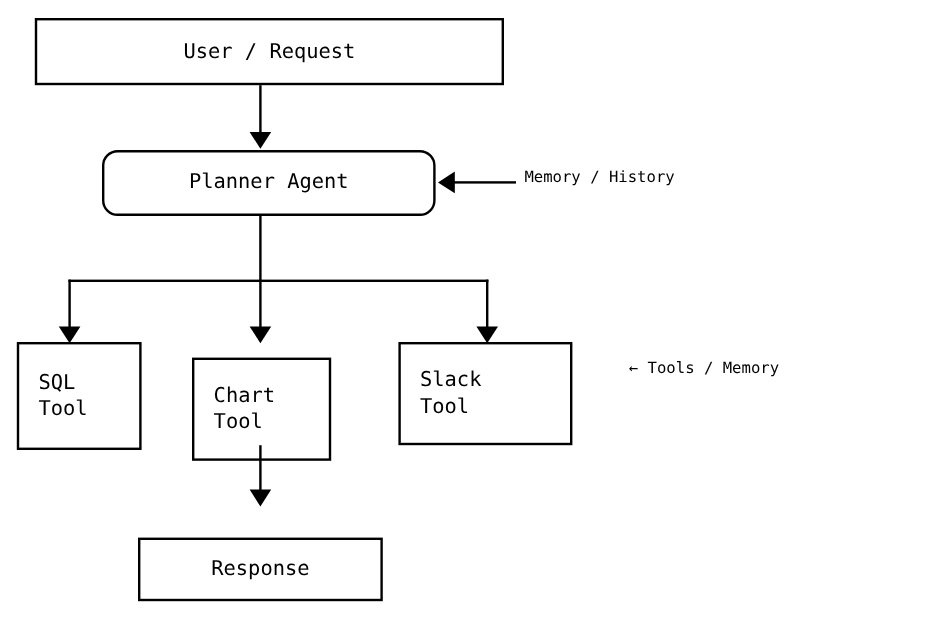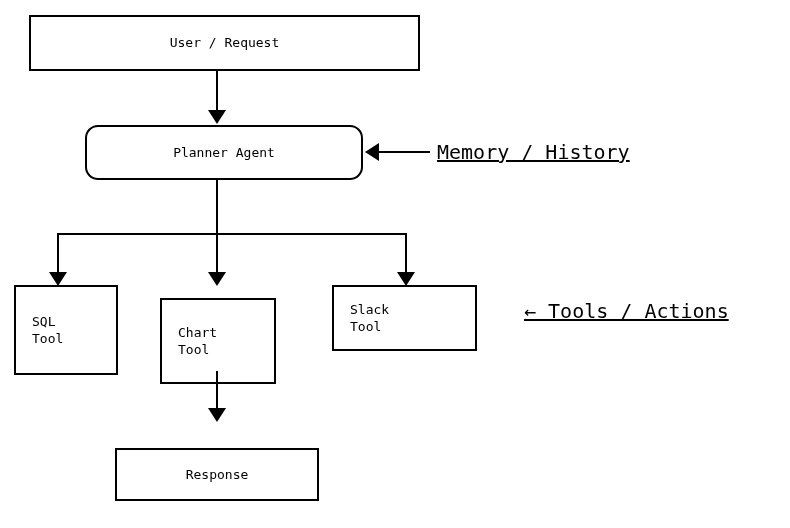--- a/index.html
+++ b/index.html
@@ -24,30 +24,30 @@
     border: 2px solid #000000;
     background: #ffffff;
     display: flex;
     align-items: center;
     line-height: 1.32;
     white-space: pre;
   }
   .node.center { justify-content: center; }
   .node.left   { justify-content: flex-start; }
   .node-label {
-    font-size: 13px;
+    font-size: 17px;
     letter-spacing: 0px;
   }
   .node.left .node-label { padding-left: 16px; }
 
   #node-user      { left: 29px;  top: 15px;  width: 391px; height: 56px; }
   #node-planner   { left: 85px;  top: 125px; width: 278px; height: 55px; border-radius: 13px; }
   #node-sql       { left: 14px;  top: 285px; width: 104px; height: 90px; }
   #node-chart     { left: 160px; top: 298px; width: 116px; height: 86px; }
-  #node-slack     { left: 332px; top: 285px; width: 145px; height: 66px; }
+  #node-slack     { left: 332px; top: 285px; width: 145px; height: 86px; }
   #node-response  { left: 115px; top: 448px; width: 204px; height: 53px; }
 
   
   .vline {
     position: absolute;
     width: 2px;
     background: #000000;
   }
   .hline {
     position: absolute;
@@ -89,24 +89,23 @@
   #edge-fork-mid-head  { left: 208px; top: 272px; }
   #edge-fork-right-head{ left: 397px; top: 272px; }
 
   
   #edge-chart-response-line { left: 216px; top: 371px; height: 38px; }
   #edge-chart-response-head { left: 208px; top: 408px; }
 
   
   .caption {
     position: absolute;
-    font-size: 20px;
+    font-size: 13px;
     white-space: pre;
     line-height: 1;
-    text-decoration: underline;
   }
   #caption-memory { left: 437px; top: 142px; }
   #caption-tools  { left: 524px; top: 301px; }
 </style>
 </head>
 <body>
 
 <div id="canvas">
 
   <div class="node center" id="node-user">
@@ -148,15 +147,15 @@
   <div class="vline" id="edge-fork-mid"></div>
   <div class="vline" id="edge-fork-right"></div>
   <div class="arrowhead-down" id="edge-fork-left-head"></div>
   <div class="arrowhead-down" id="edge-fork-mid-head"></div>
   <div class="arrowhead-down" id="edge-fork-right-head"></div>
 
   <div class="vline" id="edge-chart-response-line"></div>
   <div class="arrowhead-down" id="edge-chart-response-head"></div>
 
   <div class="caption" id="caption-memory">Memory / History</div>
-  <div class="caption" id="caption-tools">← Tools / Actions</div>
+  <div class="caption" id="caption-tools">← Tools / Memory</div>
 
 </div>
 
 </body></html>

